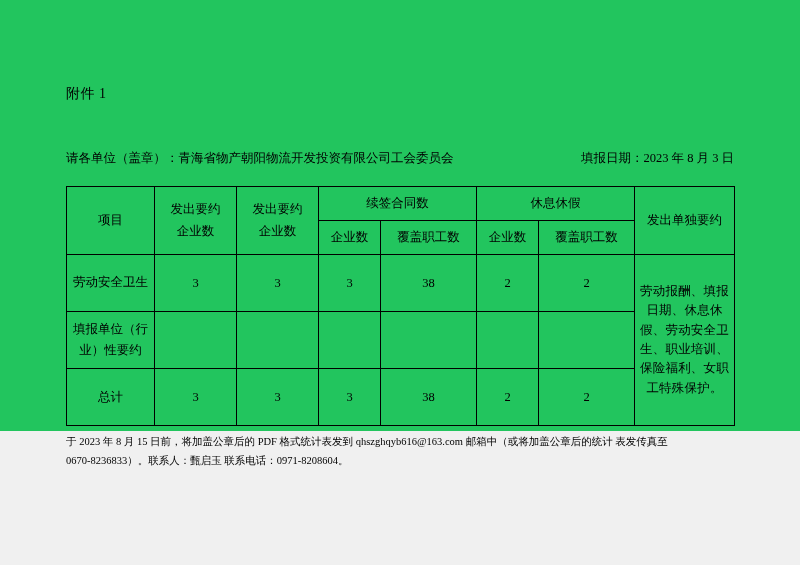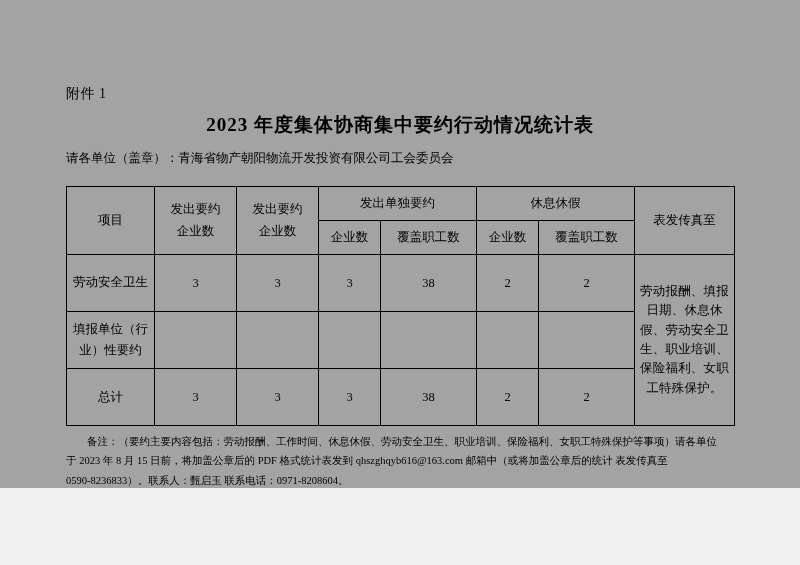--- a/index.html
+++ b/index.html
@@ -9,22 +9,22 @@
   body {
     width: 800px;
     height: 565px;
     background: #f0f0f0;
     font-family: "Liberation Serif", "DejaVu Serif", serif;
     overflow: hidden;
   }
   .page {
     position: relative;
     width: 800px;
-    height: 488px;
-    background: #a3a3a3;
+    height: 431px;
+    background: #22c55e;
     box-sizing: border-box;
   }
   .attachment-label {
     position: absolute;
     left: 66px;
     top: 85px;
     font-size: 14px;
     letter-spacing: 0.5px;
     color: #000;
   }
@@ -117,25 +117,27 @@
   .notes .line { display: block; white-space: normal; }
   .notes-line1 { text-indent: 2em; }
 </style>
 </head>
 <body>
 
 <div class="page">
 
   <div class="attachment-label">附件 1</div>
 
-  <div class="doc-title">2023 年度集体协商集中要约行动情况统计表</div>
 
   <div class="meta-row">
     <div class="meta-left">
       <span>请各单位（盖章）：</span><span class="unit-value">青海省物产朝阳物流开发投资有限公司工会委员会</span>
+    </div>
+    <div class="meta-right">
+      <span>填报日期：</span><span>2023 年 8 月 3 日</span>
     </div>
   </div>
 
   <table class="main">
     <colgroup>
       <col class="col-item">
       <col class="col-num">
       <col class="col-resp">
       <col class="col-ent1">
       <col class="col-cov1">
@@ -147,23 +149,23 @@
       <tr class="h-row1">
         <td rowspan="2" class="two-line">项目</td>
         <td rowspan="2" class="two-line">
           <div>发出要约</div>
           <div>企业数</div>
         </td>
         <td rowspan="2" class="two-line">
           <div>发出要约</div>
           <div>企业数</div>
         </td>
-        <td colspan="2">发出单独要约</td>
+        <td colspan="2">续签合同数</td>
         <td colspan="2">休息休假</td>
-        <td rowspan="2">表发传真至</td>
+        <td rowspan="2">发出单独要约</td>
       </tr>
       <tr class="h-row2">
         <td>企业数</td>
         <td>覆盖职工数</td>
         <td>企业数</td>
         <td>覆盖职工数</td>
       </tr>
 
       <tr class="body-row">
         <td class="two-line">
@@ -197,18 +199,17 @@
         <td>3</td>
         <td>3</td>
         <td>38</td>
         <td>2</td>
         <td>2</td>
       </tr>
     </tbody>
   </table>
 
   <div class="notes">
-    <span class="line notes-line1">备注：（要约主要内容包括：劳动报酬、工作时间、休息休假、劳动安全卫生、职业培训、保险福利、女职工特殊保护等事项）请各单位</span>
     <span class="line">于 2023 年 8 月 15 日前，将加盖公章后的 PDF 格式统计表发到 qhszghqyb616@163.com 邮箱中（或将加盖公章后的统计 表发传真至</span>
-    <span class="line">0590-8236833）。联系人：甄启玉    联系电话：0971-8208604。</span>
+    <span class="line">0670-8236833）。联系人：甄启玉    联系电话：0971-8208604。</span>
   </div>
 
 </div>
 
 </body></html>

